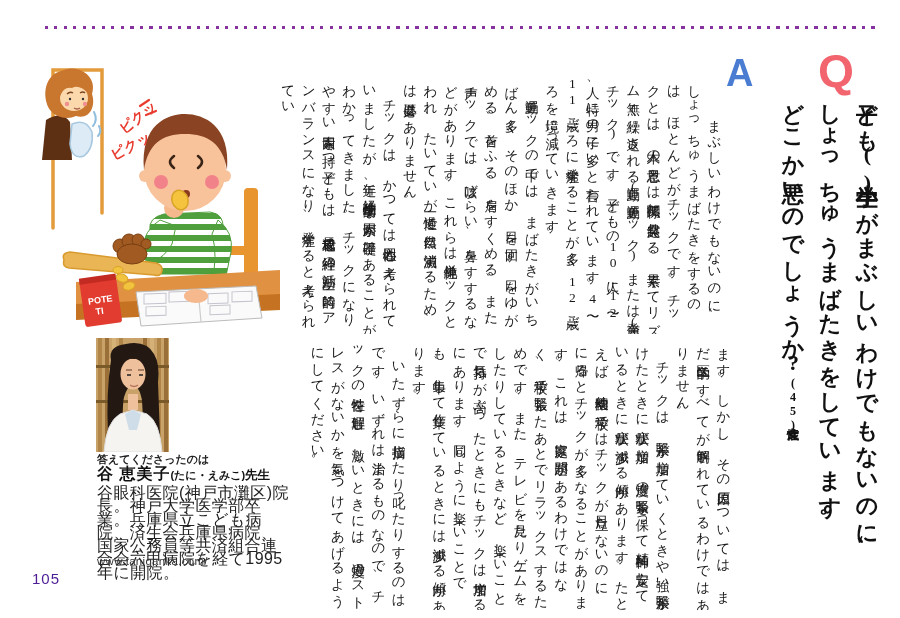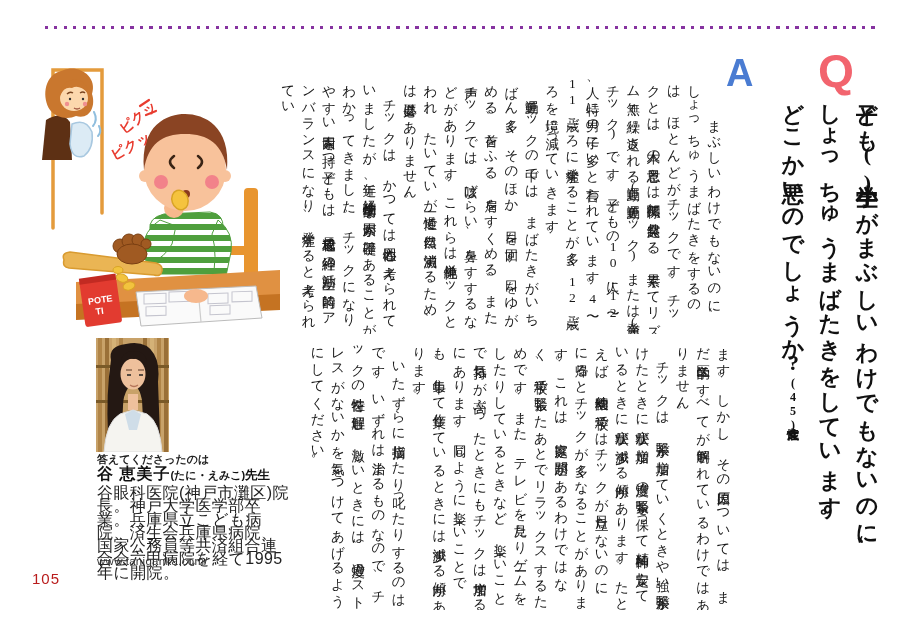--- a/index.html
+++ b/index.html
@@ -72,21 +72,21 @@
     font-size:16px; line-height:13.3px; letter-spacing:.4px; color:#222;
   }
   #doctor-url{
     position:absolute; left:97px; top:555px;
     font-family:"Liberation Sans","DejaVu Sans",sans-serif;
     font-size:11.5px; font-weight:400; color:#333; letter-spacing:.3px;
   }
   #page-number{
     position:absolute; left:32px; top:570px;
     font-family:"Liberation Sans","DejaVu Sans",sans-serif;
-    font-size:15px; color:#b91c1c; letter-spacing:1px;
+    font-size:15px; color:#4c1d95; letter-spacing:1px;
   }
 </style>
 </head>
 <body>
 
 <div id="page">
 
   <div id="top-dots"></div>
 
   <div id="q-icon">Q</div>

